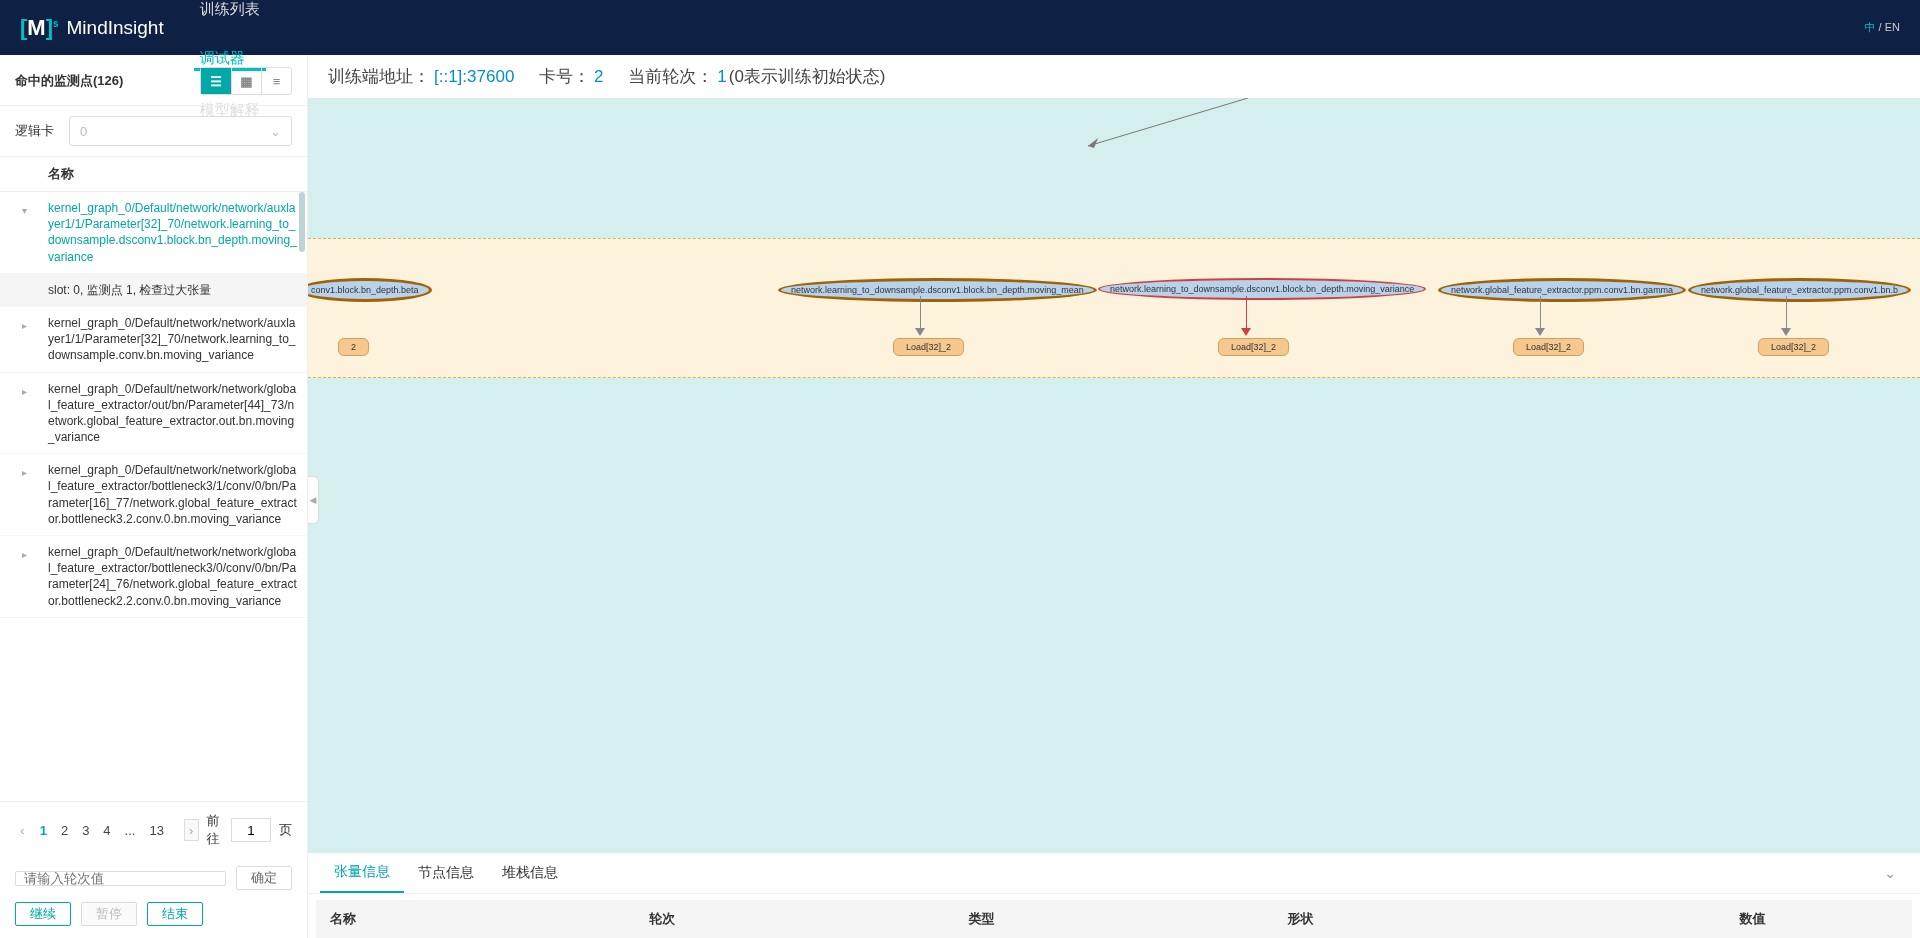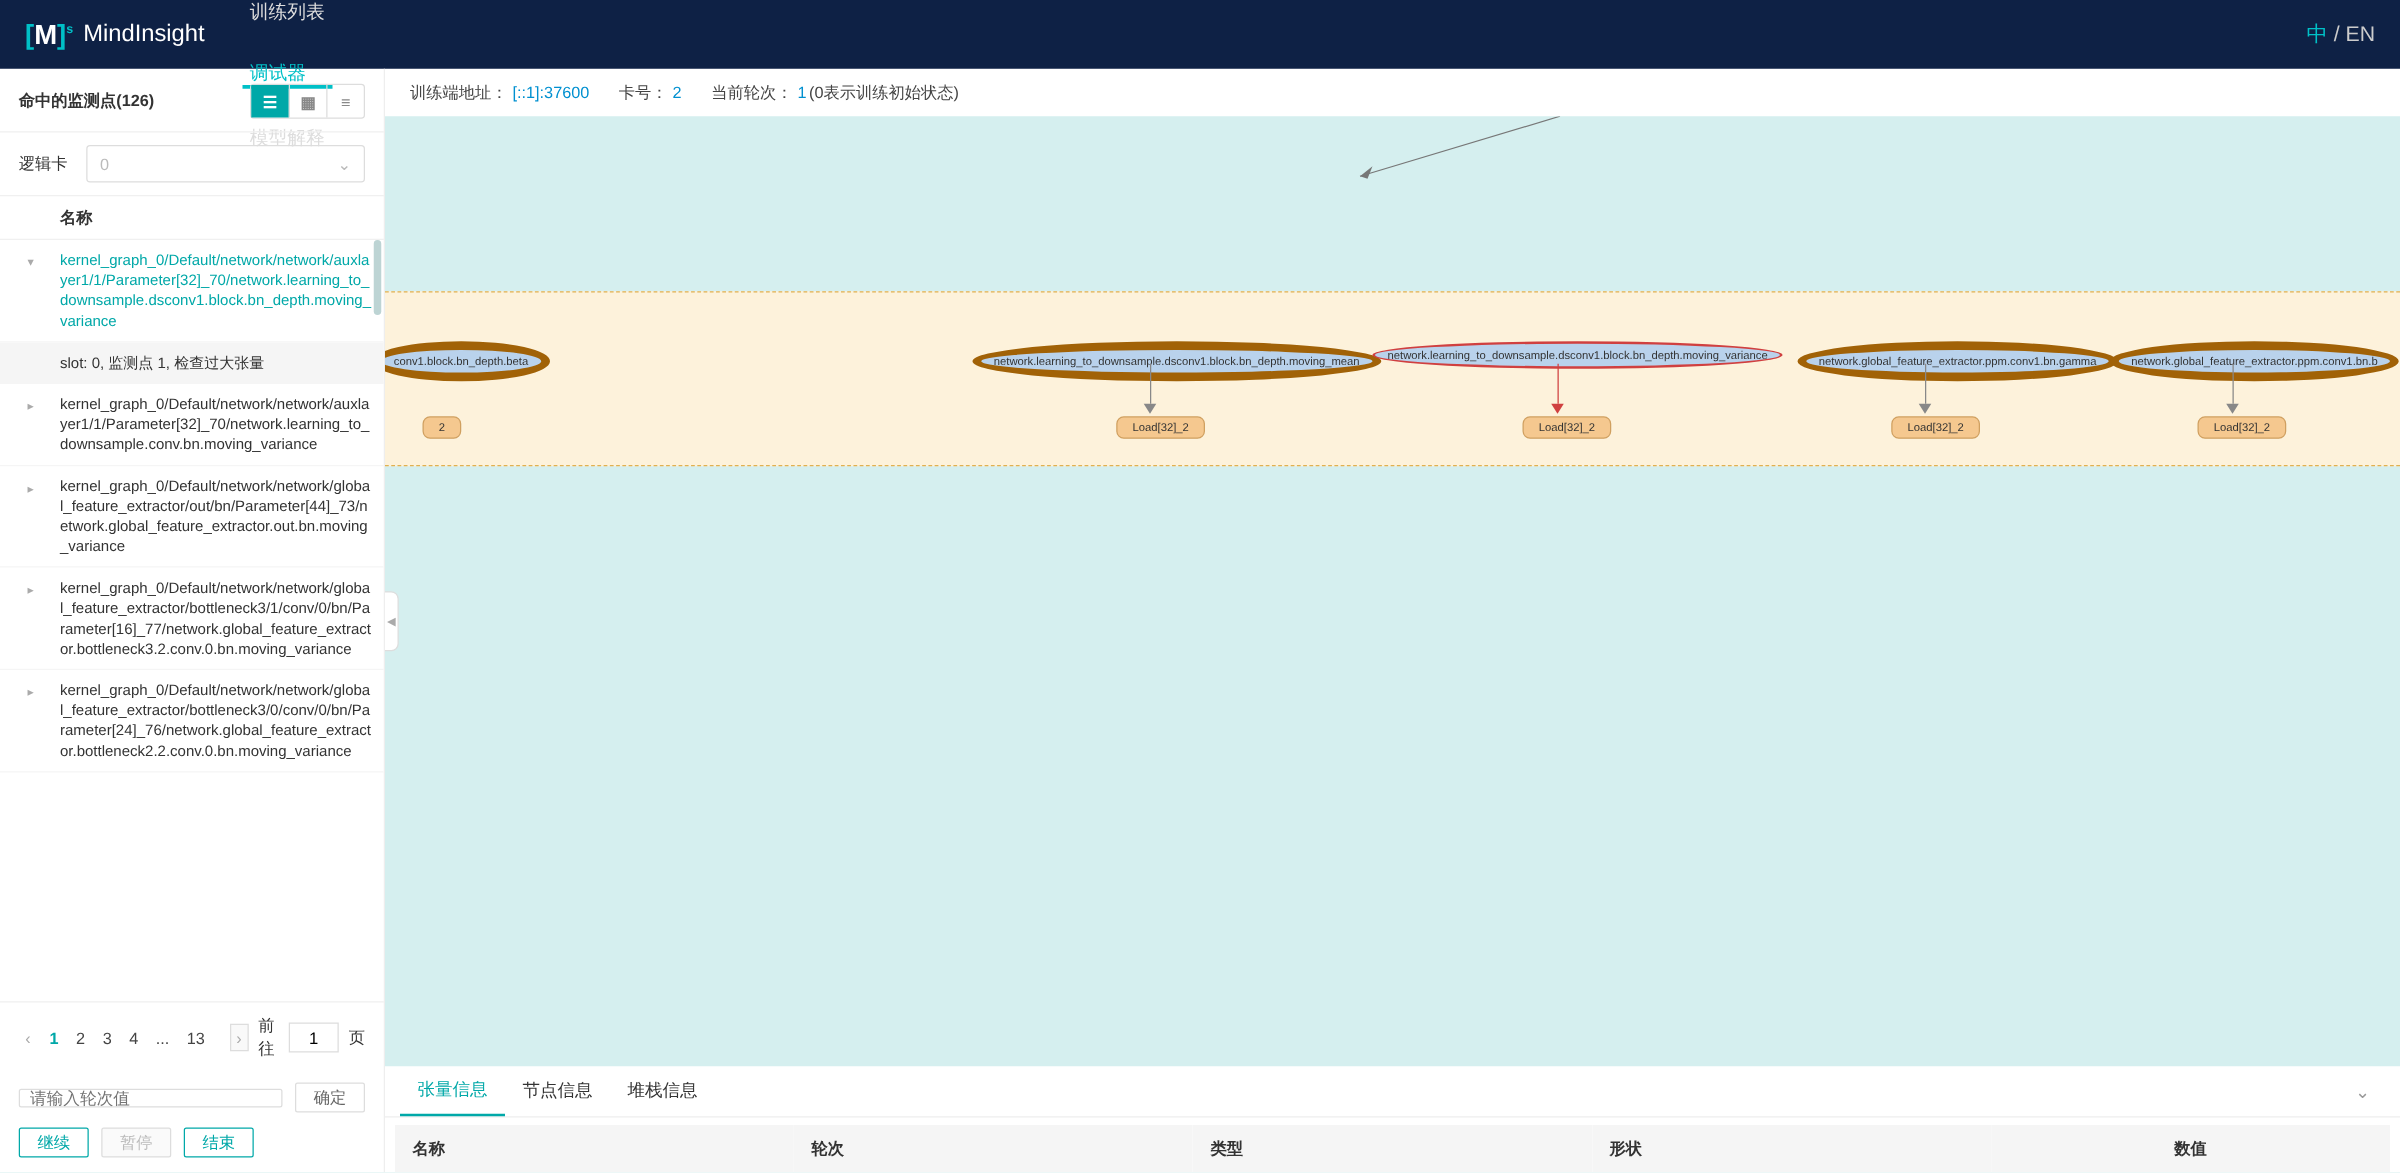--- a/index.html
+++ b/index.html
@@ -4,21 +4,21 @@
 <style>
 * { box-sizing: border-box; margin: 0; padding: 0; }
 body { font-family: -apple-system, "Helvetica Neue", Arial, sans-serif; font-size: 13px; color: #333; background: #fff; }
 .header { background: #0e2145; height: 55px; display: flex; align-items: center; padding: 0 20px; color: #fff; }
 .logo { display: flex; align-items: center; gap: 8px; font-size: 19px; font-weight: 300; margin-right: 30px; }
 .logo-bracket { color: #00c0c7; font-weight: bold; font-size: 22px; }
 .logo-sup { font-size: 10px; vertical-align: super; color: #00c0c7; }
 .nav { display: flex; gap: 30px; height: 100%; align-items: stretch; flex-direction: column; }
 .nav-item { display: flex; align-items: center; padding: 0 6px; cursor: pointer; color: #ddd; font-size: 15px; }
 .nav-item.active { color: #00c0c7; border-bottom: 3px solid #00c0c7; }
-.lang { margin-left: auto; font-size: 17px; color: #ccc; text-align: right; }
+.lang { margin-left: auto; font-size: 11px; color: #ccc; text-align: right; }
 .lang .active { color: #00c0c7; }
 .main { display: flex; height: calc(100vh - 55px); }
 .sidebar { width: 308px; border-right: 1px solid #eee; display: flex; flex-direction: column; position: relative; }
 .sb-title { padding: 12px 15px 10px; display: flex; align-items: center; font-weight: bold; }
 .vmode { margin-left: auto; border: 1px solid #ddd; border-radius: 3px; display: flex; }
 .vmode-btn { width: 30px; height: 26px; display: flex; align-items: center; justify-content: center; cursor: pointer; font-size: 13px; color: #888; }
 .vmode-btn.active { background: #00a8a8; color: #fff; }
 .vmode-btn + .vmode-btn { border-left: 1px solid #ddd; }
 .lk-row { padding: 10px 15px; border-top: 1px solid #f0f0f0; display: flex; align-items: center; gap: 15px; }
 .lk-select { flex: 1; border: 1px solid #ddd; border-radius: 3px; height: 30px; padding: 0 10px; color: #bbb; display: flex; align-items: center; justify-content: space-between; }
@@ -35,26 +35,26 @@
 .pager .pg.cur { color: #00a8a8; font-weight: bold; }
 .pager .arrow { width: 22px; height: 22px; border: 1px solid transparent; display: flex; align-items: center; justify-content: center; color: #aaa; cursor: pointer; }
 .pager .arrow.boxed { border-color: #ddd; background: #f9f9f9; }
 .pager .ginput { width: 40px; height: 24px; border: 1px solid #ddd; text-align: center; }
 .ctrl-row { padding: 8px 15px 12px; display: flex; gap: 10px; align-items: center; }
 .ctrl-row input { flex: 1; height: 15px; border: 1px solid #ddd; padding: 0 8px; border-radius: 2px; }
 .btn { height: 24px; padding: 0 14px; border: 1px solid #ddd; background: #fff; color: #666; border-radius: 2px; cursor: pointer; font-size: 13px; }
 .btn.teal { border-color: #00a8a8; color: #00a8a8; }
 .btn.disabled { color: #bbb; background: #fafafa; }
 .content { flex: 1; display: flex; flex-direction: column; min-width: 0; }
-.info-bar { padding: 10px 20px; font-size: 13px; color: #444; }
+.info-bar { padding: 10px 20px; font-size: 17px; color: #444; }
 .info-bar .v { color: #0090d0; margin-left: 4px; margin-right: 20px; }
 .canvas { flex: 1; background: #d5efef; position: relative; overflow: hidden; min-height: 0; }
 .band { position: absolute; left: 0; right: 0; top: 140px; height: 140px; background: #fdf2db; border-top: 1px dashed #e0b050; border-bottom: 1px dashed #e0b050; }
 .node { position: absolute; text-align: center; font-size: 9px; }
-.ellipse { border-radius: 50%; border: 7px solid #a16207; background: #b9d2ec; padding: 4px 10px; white-space: nowrap; display: inline-block; min-width: 130px; }
+.ellipse { border-radius: 50%; border: 3px solid #a16207; background: #b9d2ec; padding: 4px 10px; white-space: nowrap; display: inline-block; min-width: 130px; }
 .ellipse.red { border: 2px solid #d04040; }
 .load { display: inline-block; background: #f5c88f; border: 1px solid #d0a060; border-radius: 6px; padding: 3px 12px; font-size: 9px; }
 .arr { width: 0; height: 0; border-left: 5px solid transparent; border-right: 5px solid transparent; border-top: 8px solid #888; position: absolute; }
 .arr.red { border-top-color: #d04040; }
 .vln { position: absolute; width: 1px; background: #888; }
 .vln.red { background: #d04040; }
 .toggle { position: absolute; left: -1px; top: 50%; width: 12px; height: 48px; border: 1px solid #ddd; background: #fff; border-radius: 0 6px 6px 0; display: flex; align-items: center; justify-content: center; font-size: 9px; color: #aaa; cursor: pointer; z-index: 5; }
 .tabs { display: flex; border-bottom: 1px solid #eee; padding: 0 12px; align-items: center; }
 .tab { padding: 10px 14px; cursor: pointer; font-size: 14px; }
 .tab.active { color: #00a8a8; border-bottom: 2px solid #00a8a8; }

